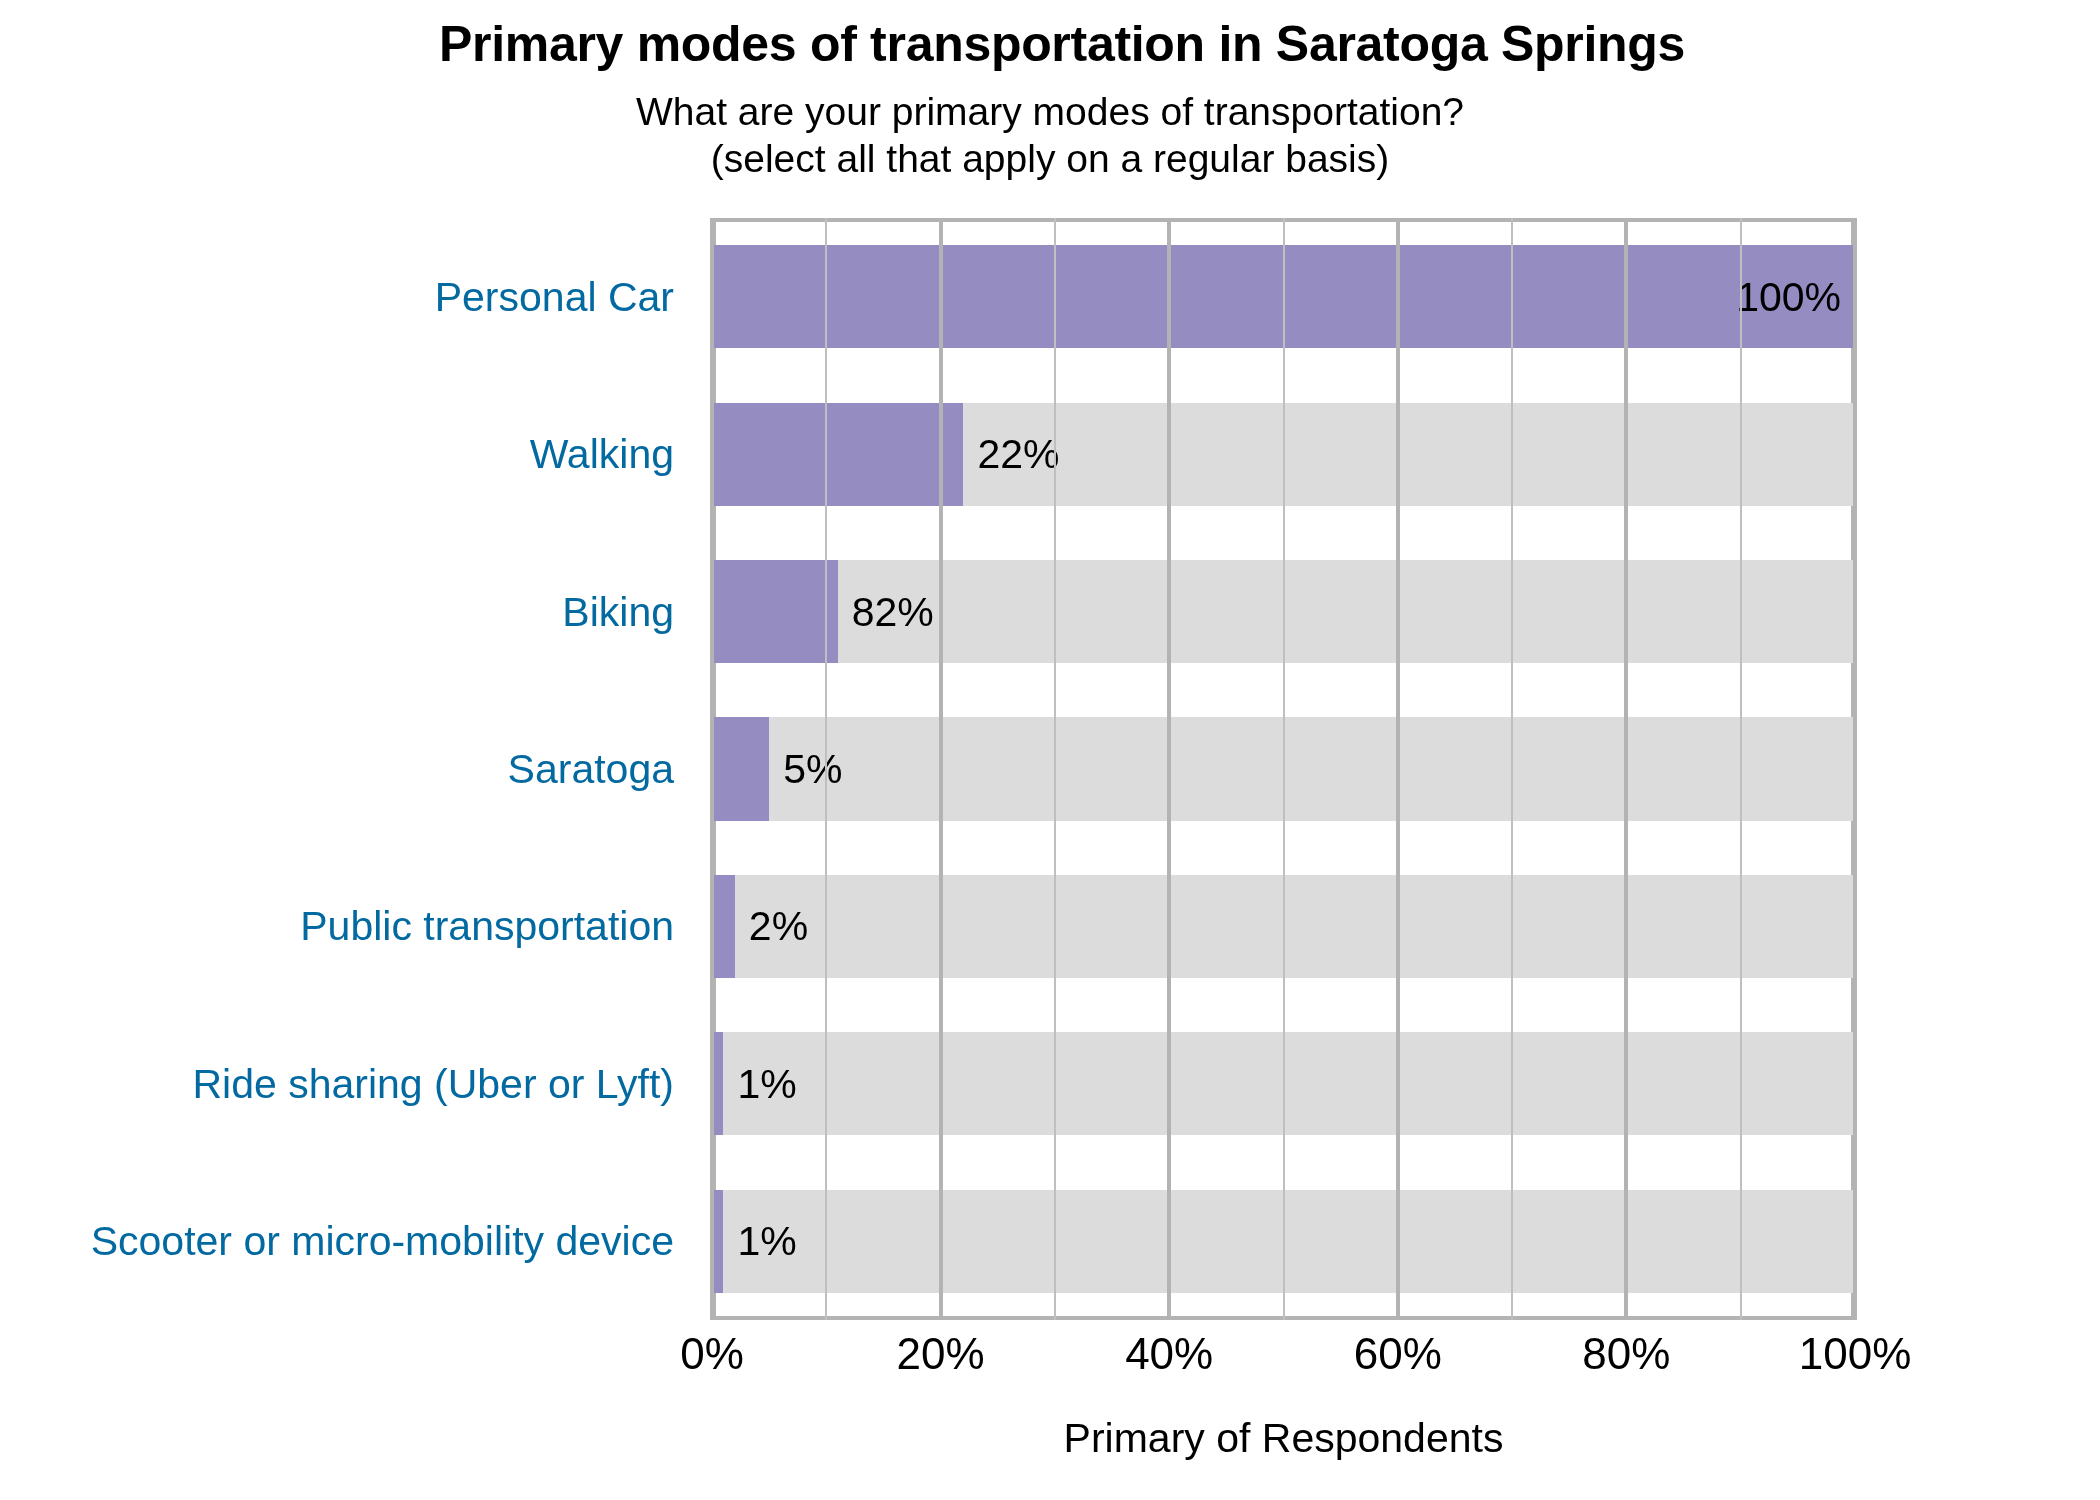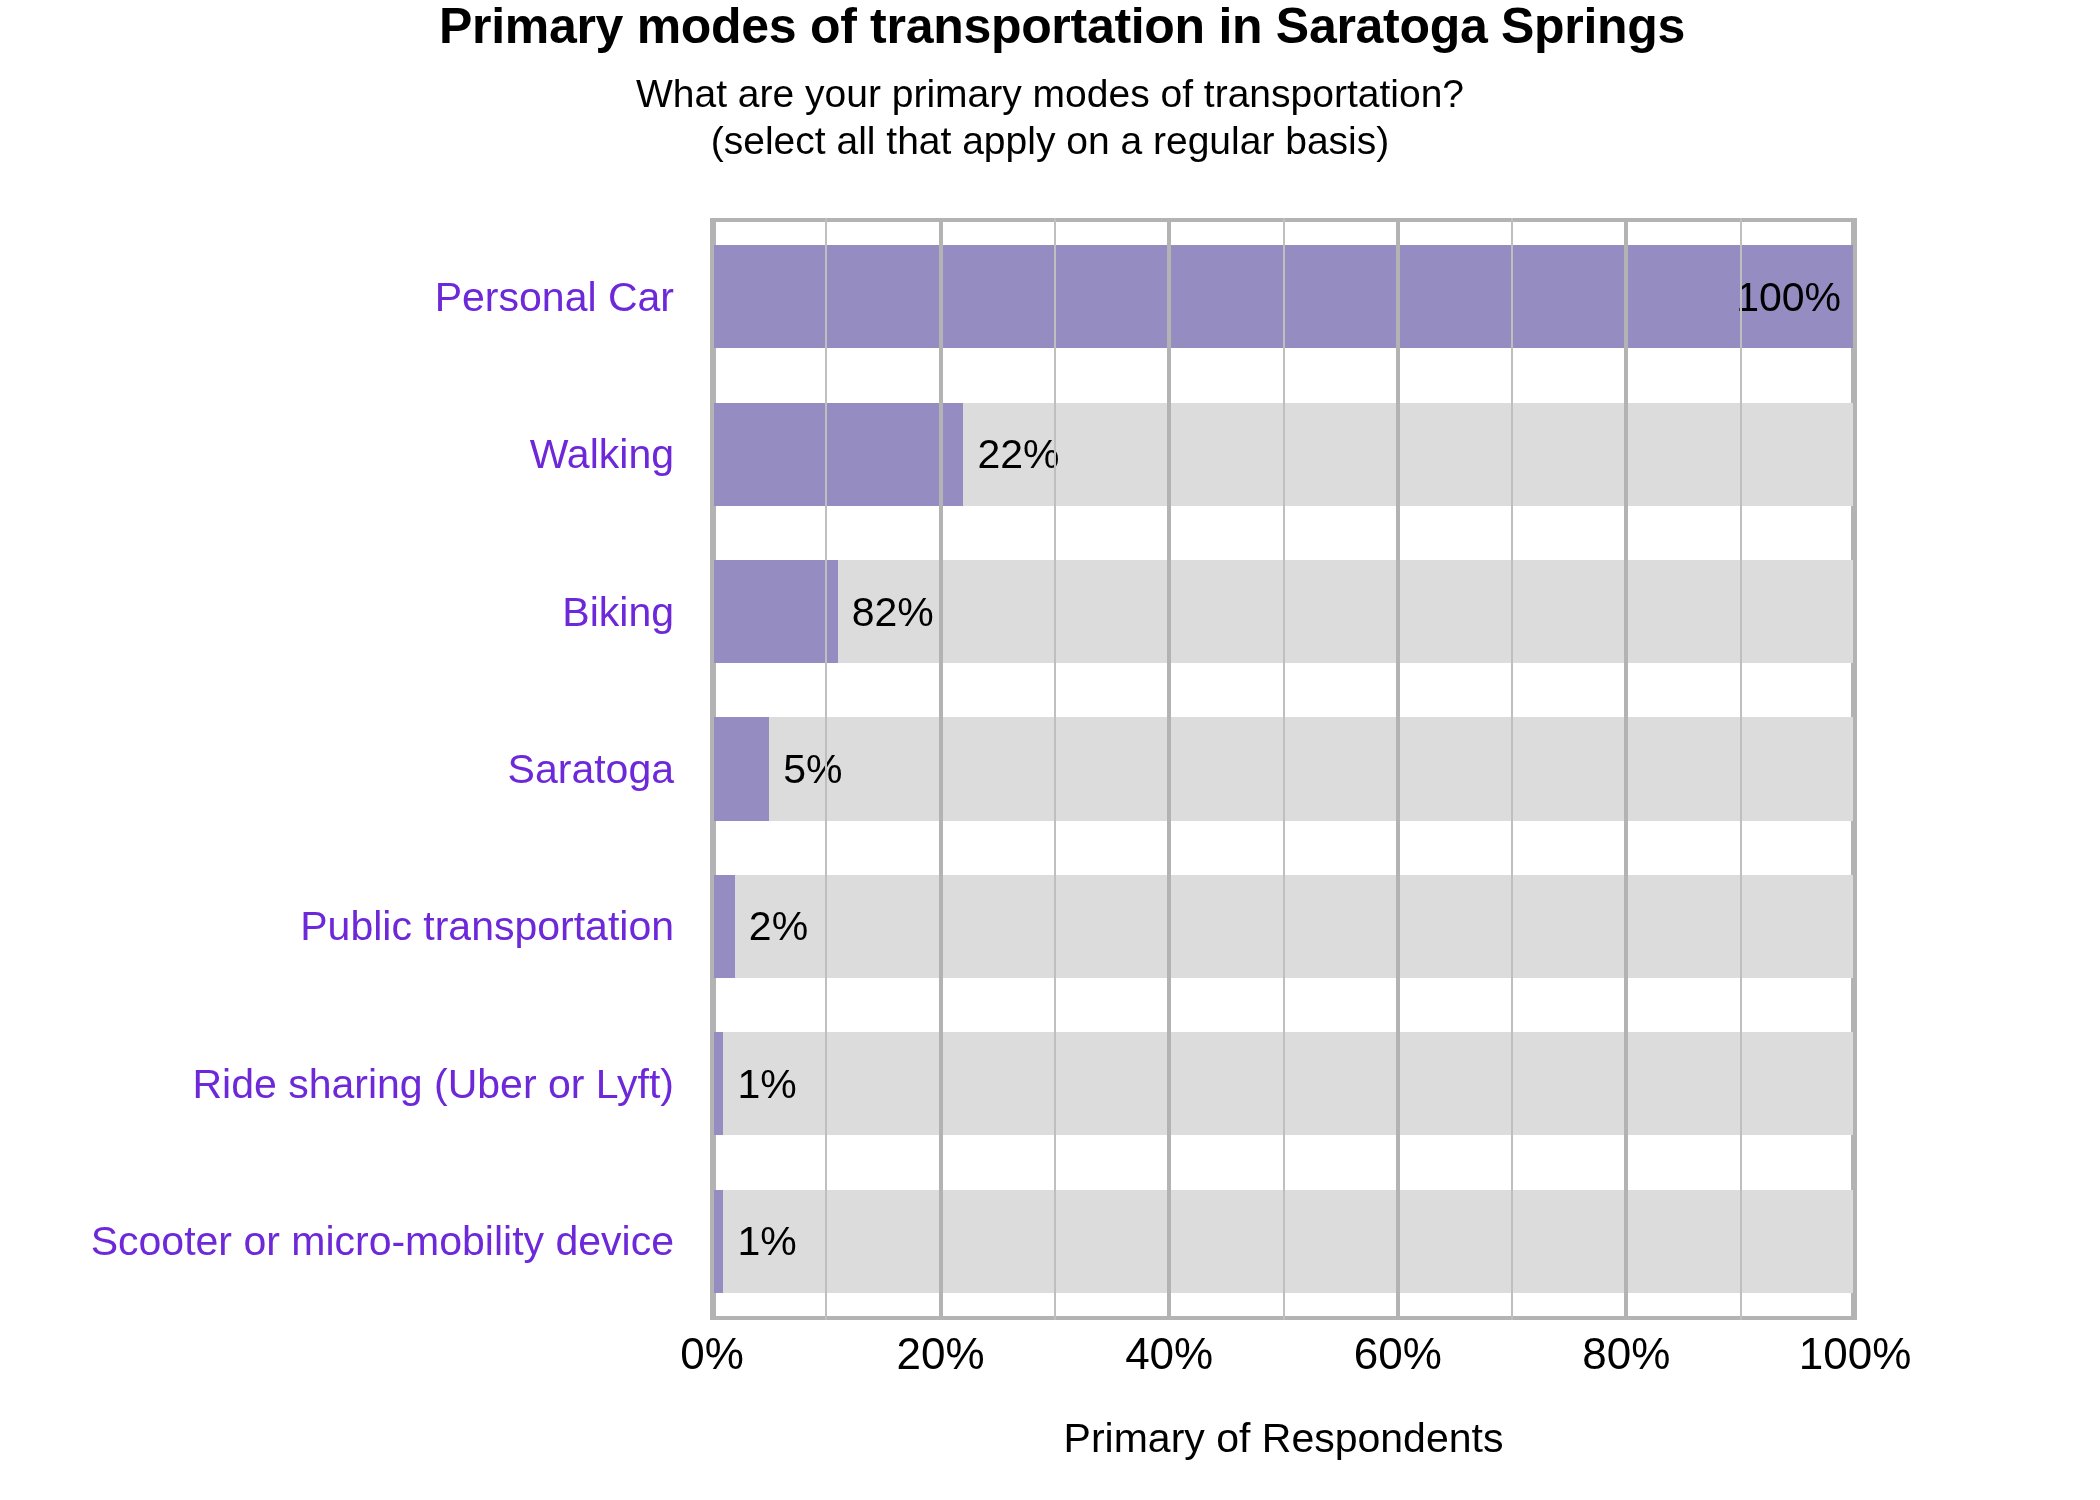--- a/index.html
+++ b/index.html
@@ -21,20 +21,21 @@
     position: absolute;
     left: 0;
     top: 0;
     width: 2100px;
     text-align: center;
   }
   #chart-title {
     font-size: 50px;
     font-weight: bold;
     letter-spacing: -0.3px;
+    margin-top: 18px;
     line-height: 1.05;
     white-space: nowrap;
     padding-left: 24px;
   }
   #chart-subtitle {
     font-size: 39px;
     font-weight: normal;
     margin-top: 17px;
     line-height: 1.22;
     white-space: nowrap;
@@ -118,21 +119,21 @@
     width: 692px;
     height: 1102px;
   }
   .ycat {
     position: absolute;
     right: 18px;
     text-align: right;
     font-size: 41px;
     line-height: 1;
     white-space: nowrap;
-    color: #6d28d9;
+    color: #0369a1;
   }
 
   
   #xticks {
     position: absolute;
     left: 712px;
     top: 1332px;
     width: 1143px;
     height: 60px;
   }

